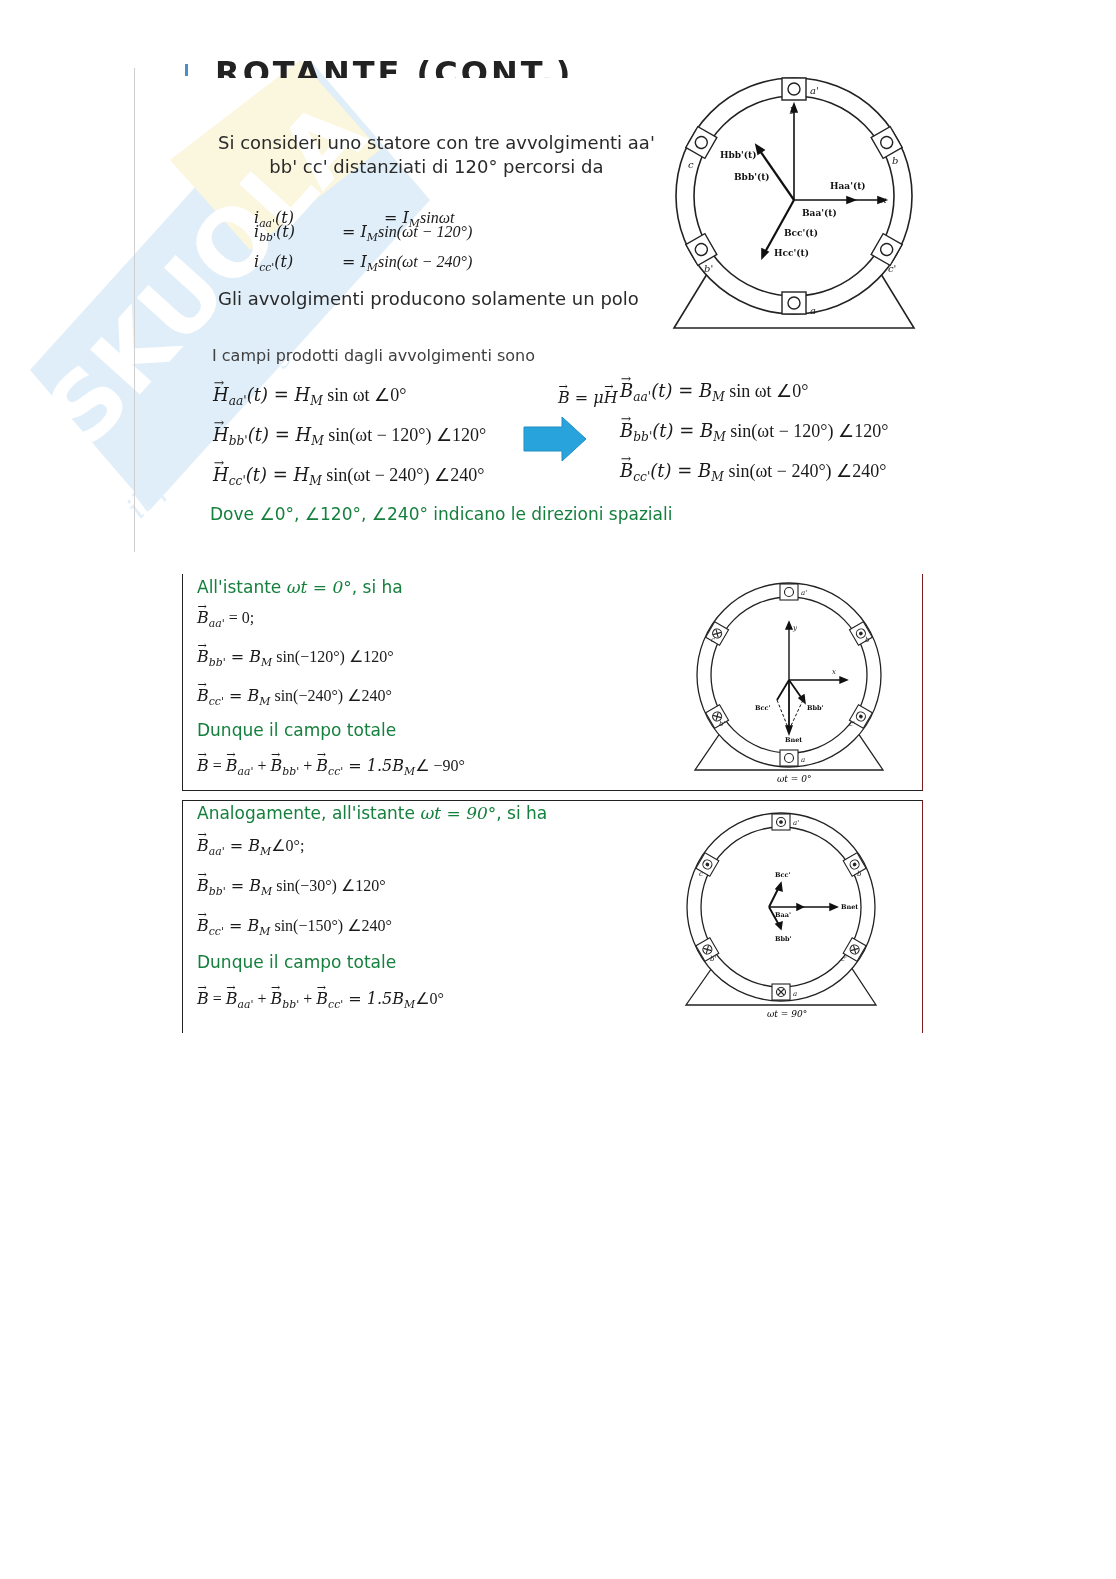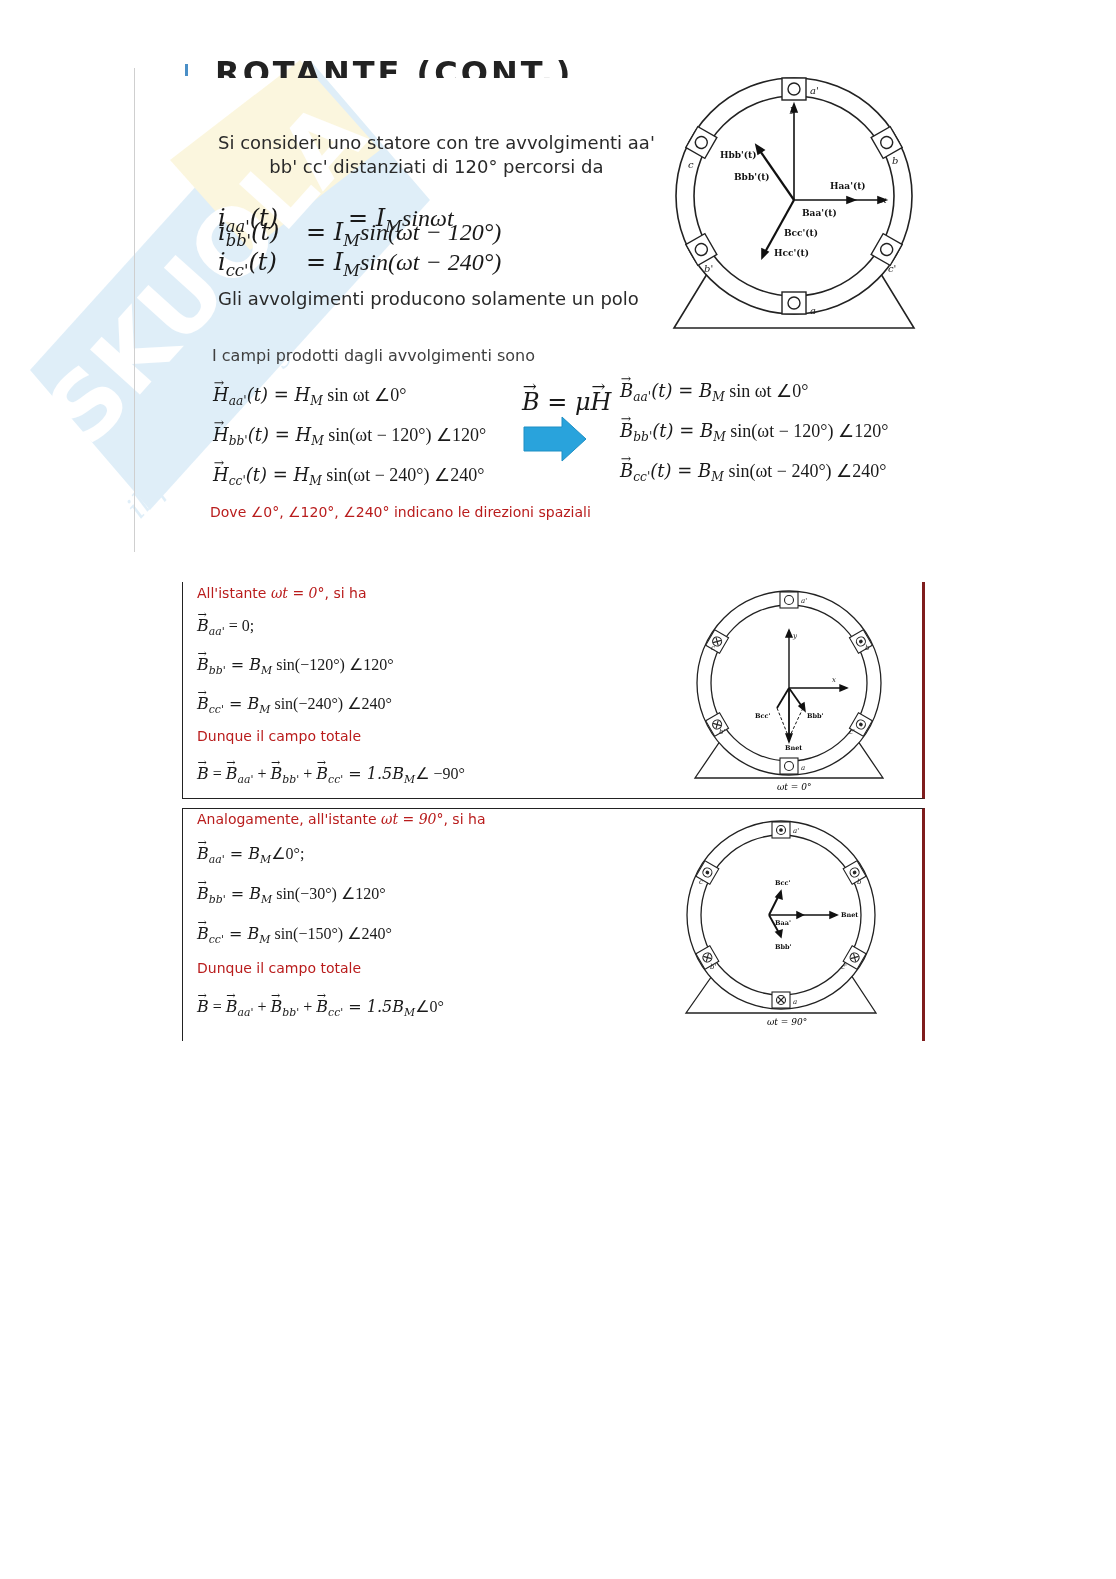--- a/index.html
+++ b/index.html
@@ -10,26 +10,26 @@
   .serif-up { font-family: Liberation Serif, serif; }
   .vec { position: relative; display: inline-block; }
   .vec::before { content: "\2192"; position: absolute; top: -0.72em; left: 0.05em; font-size: 0.7em; font-style: normal; }
   sub { font-size: 0.68em; vertical-align: -0.35em; }
   
   .slide-rule { position: absolute; left: 134px; top: 68px; width: 1px; height: 484px; background: #cfcfcf; }
   .title-bar { position: absolute; left: 185px; top: 64px; width: 3px; height: 12px; background: #4a8fc7; }
   .title { position: absolute; left: 215px; top: 44px; font-size: 32px; font-weight: bold; letter-spacing: 3px; color: #222; height: 34px; overflow: hidden; line-height: 58px; }
   .p18 { font-size: 18px; line-height: 24px; color: #2a2a2a; text-align: center; }
   .p16 { font-size: 16px; color: #404040; }
-  .p15 { font-size: 14px; color: #b91c1c; }
-  .eq20 { font-size: 24px; }
+  .p15 { font-size: 17px; color: #15803d; }
+  .eq20 { font-size: 16px; margin-left: 36px; }
   .eq18 { font-size: 18px; }
   .eq16 { font-size: 16px; }
   .watermark { position: absolute; left: 20px; top: 40px; width: 420px; height: 490px; pointer-events: none; }
-  .box { position: absolute; border-left: 1px solid #222; border-right: 3px solid #7f1d1d; margin-top: 8px; }
+  .box { position: absolute; border-left: 1px solid #222; border-right: 1px solid #7f1d1d; }
   .box1 { left: 182px; top: 574px; width: 739px; height: 216px; border-bottom: 1px solid #222; }
   .box2 { left: 182px; top: 800px; width: 739px; height: 232px; border-top: 1px solid #222; }
   .line { position: absolute; white-space: nowrap; }
   .fig-cap { font-family: "DejaVu Serif", serif; font-size: 9px; font-style: italic; color: #333; }
 </style>
 </head>
 <body>
 
 <svg class="watermark" viewBox="0 0 420 490">
   <g opacity="0.28">

